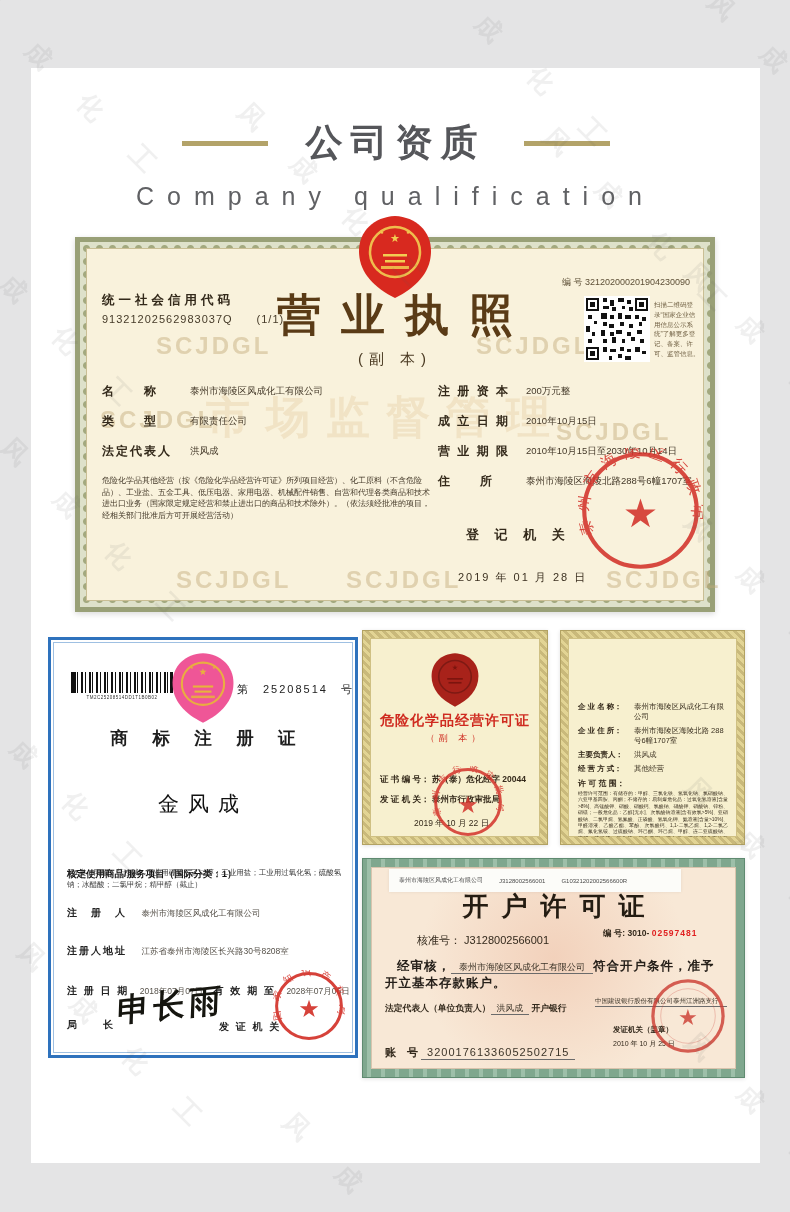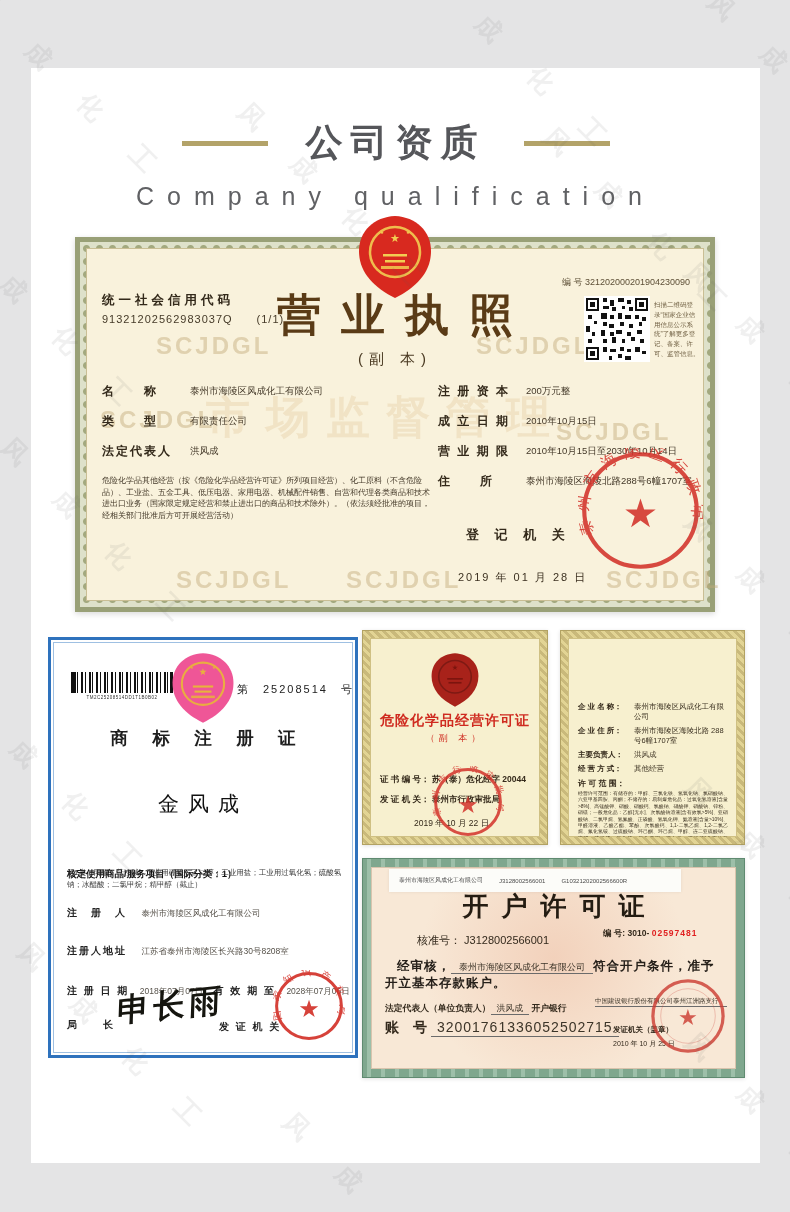--- a/index.html
+++ b/index.html
@@ -125,21 +125,21 @@
         color:#26201a; letter-spacing:1px;margin-top:7px; }
   .bank-review .fill { font-size:9px; font-weight:normal; color:#3c3428;
         border-bottom:1px solid #6b6b6b; padding:0 8px 1px; letter-spacing:0; }
   .bank-review2 { position:absolute; left:14px; top:108px; font-size:12.5px; font-weight:bold;
         color:#26201a; letter-spacing:1px; }
   .bank-legal { position:absolute; left:14px; top:136px; width:350px; font-size:8.8px; font-weight:bold;
         color:#33291c; }
   .u { border-bottom:1px solid #6b6b6b; font-weight:normal; color:#3c3428; padding:0 6px 1px; }
   .bank-bankname { position:absolute; left:224px; top:130px; width:132px; font-size:6.5px;
         color:#3c3428; line-height:1.35; border-bottom:1px solid #6b6b6b; font-weight:normal; }
-  .bank-acct { position:absolute; left:14px; top:152px; font-size:14px; font-weight:bold; color:#33291c; }
+  .bank-acct { position:absolute; left:14px; top:178px; font-size:11px; font-weight:bold; color:#33291c; }
   .bank-issuer { position:absolute; left:242px; top:158px; font-size:7.5px; font-weight:bold; color:#33291c; }
   .bank-date { position:absolute; left:242px; top:172px; font-size:7px; color:#33291c; }
 </style>
 </head>
 <body>
 
 <div class="page">
   <div class="card"></div>
 
   <header class="hdr">

